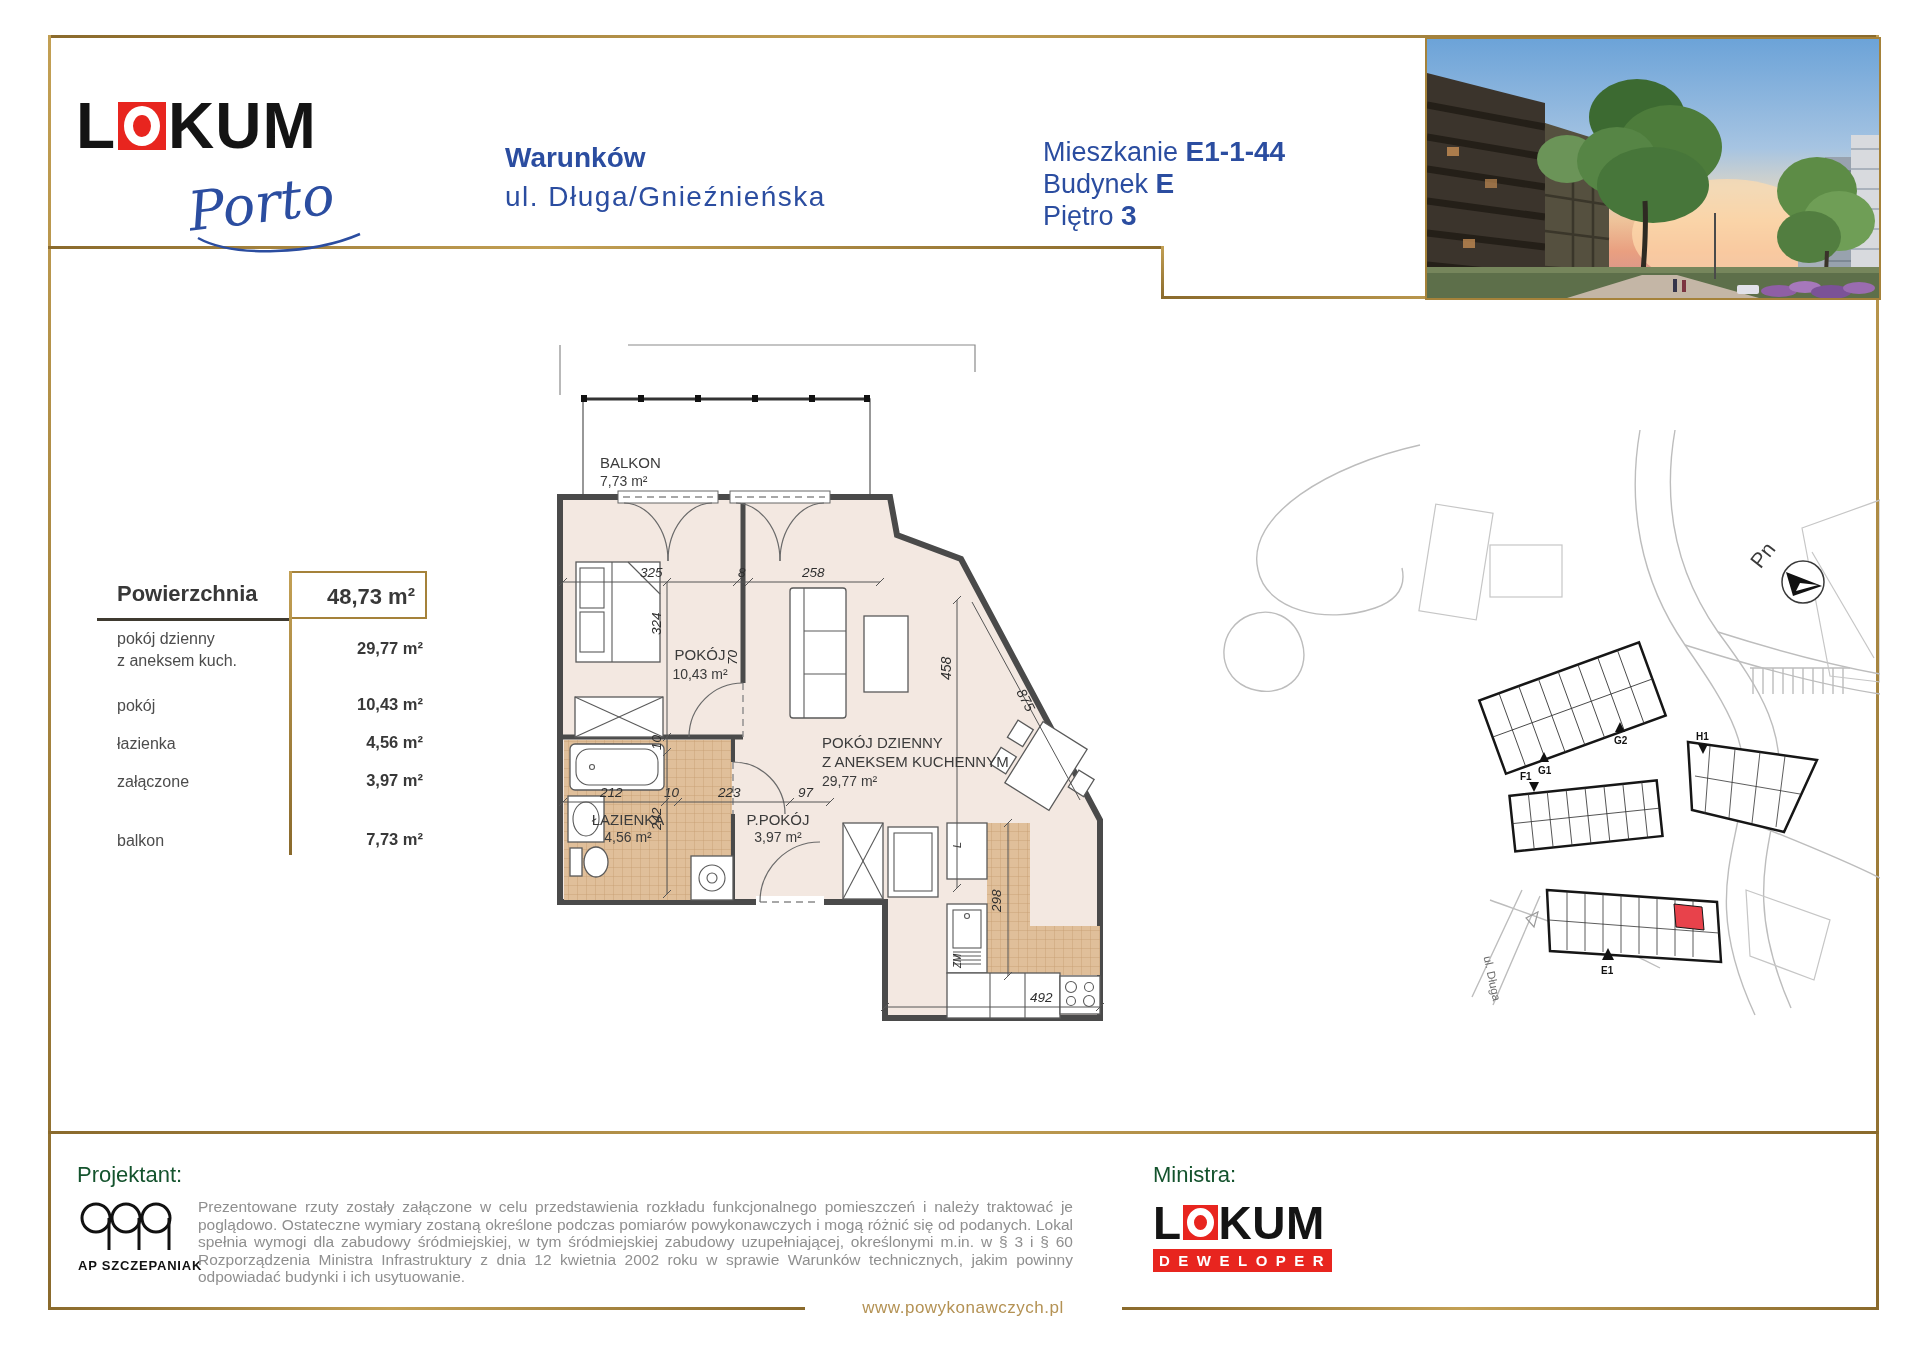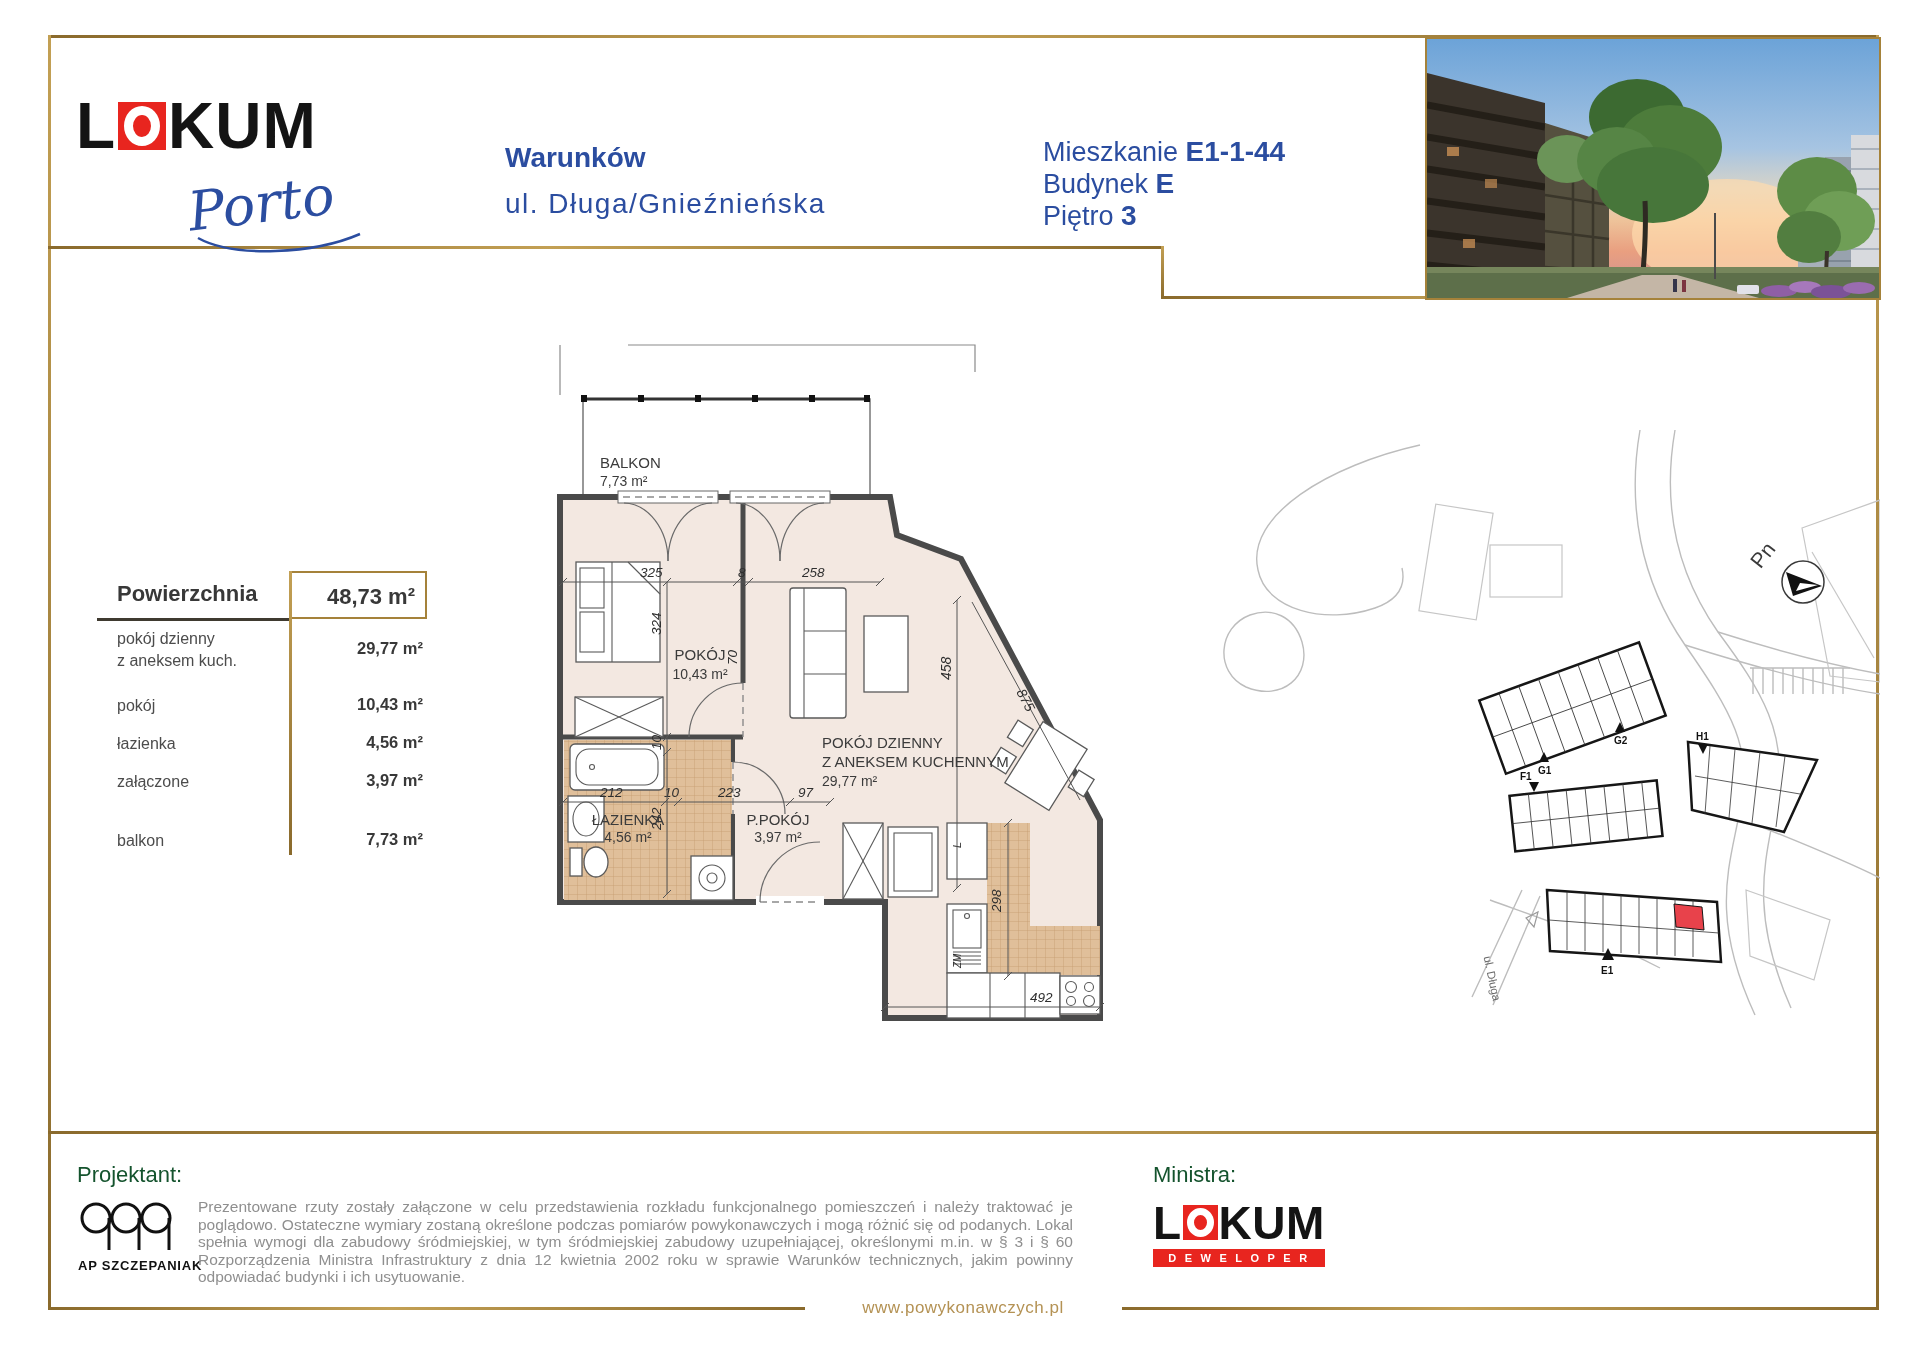--- a/index.html
+++ b/index.html
@@ -6,34 +6,34 @@
   .page{position:relative;width:1920px;height:1358px;background:#fff;overflow:hidden;}
   .gold{background:linear-gradient(90deg,#8a6a2c,#c3a054 45%,#8a6a2c);}
   .goldv{background:linear-gradient(180deg,#c3a054,#8a6a2c);}
   .abs{position:absolute;}
   
   .brand-word{font-size:64px;font-weight:800;color:#141414;letter-spacing:1px;line-height:1;}
   .brand-o{position:relative;display:inline-block;width:48px;height:48px;background:#e8251f;vertical-align:-2px;margin:0 2px;}
   .brand-o::before{content:"";position:absolute;left:6px;top:4px;right:6px;bottom:4px;border:9px solid #fff;border-radius:50%;}
   .brand-script{font-family:"DejaVu Serif",serif;font-style:italic;font-size:54px;color:#2b4da0;transform:rotate(-7deg);display:inline-block;}
   .city{font-size:28px;font-weight:bold;color:#2b4da0;}
-  .addr{font-size:28px;color:#2b4da0;letter-spacing:1.5px;margin-top:14px;}
+  .addr{font-size:28px;color:#2b4da0;letter-spacing:1.5px;margin-top:7px;}
   .info-row{font-size:27px;color:#2b4da0;line-height:31px;}
   .info-row b{font-size:28px;}
   
   .tbl-h{font-size:22px;font-weight:bold;color:#383838;}
   .tbl-label{font-size:16px;color:#4c4c4c;line-height:22px;}
   .tbl-val{font-size:16.5px;font-weight:bold;color:#383838;text-align:right;width:118px;}
   
   .f-label{font-size:22px;color:#14532d;}
   .disclaimer{font-size:15.5px;line-height:17.5px;color:#8f8f8f;text-align:justify;}
   .lkm-word{font-size:46px;font-weight:800;color:#141414;line-height:1;letter-spacing:0.5px;}
   .lkm-o{position:relative;display:inline-block;width:35px;height:35px;background:#e8251f;vertical-align:-1px;margin:0 1px;}
   .lkm-o::before{content:"";position:absolute;left:4px;top:3px;right:4px;bottom:3px;border:7px solid #fff;border-radius:50%;}
-  .lkm-bar{margin-top:3px;background:#e8251f;color:#fff;font-size:11px;font-weight:bold;letter-spacing:8.5px;text-align:center;padding:3px 0 3px 6px;}
+  .lkm-bar{margin-top:3px;background:#e8251f;color:#fff;font-size:15px;font-weight:bold;letter-spacing:8.5px;text-align:center;padding:3px 0 3px 6px;}
   .sales-title{font-size:17px;font-weight:bold;color:#3c3c3c;}
   .sales-line{font-size:16.5px;color:#7a7a7a;margin-top:8px;}
   .ap-name{font-size:13px;font-weight:bold;color:#111;letter-spacing:0.8px;}
   .url{font-size:17px;color:#b49254;letter-spacing:0.5px;background:#fff;padding:0 14px;}
   
   text{font-family:"Liberation Sans",sans-serif;}
   .rlbl{font-size:15px;fill:#3b3b3b;}
   .rarea{font-size:14px;fill:#3b3b3b;}
   .dim{font-size:13.5px;font-style:italic;fill:#2f2f2f;}
   .thin{fill:none;stroke:#8a8a8a;stroke-width:1.2;}

